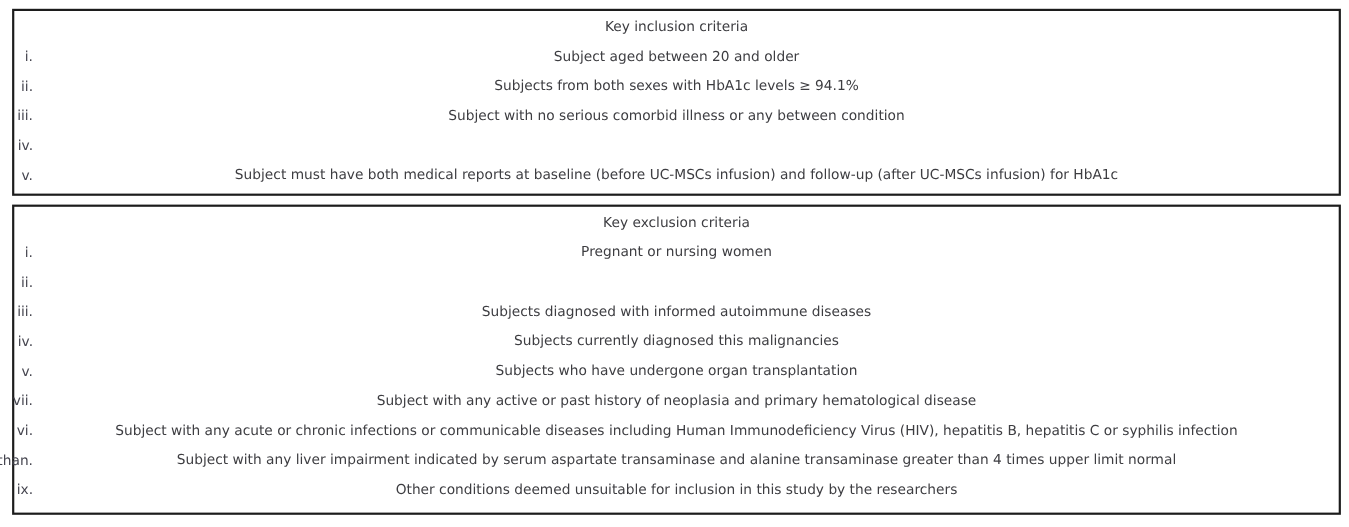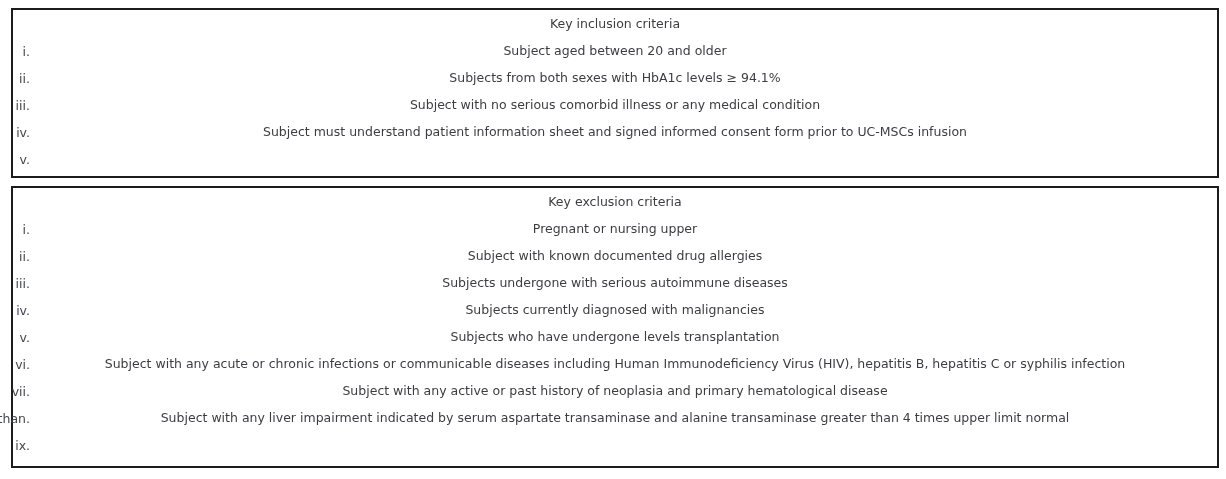--- a/index.html
+++ b/index.html
@@ -66,76 +66,76 @@
     <span class="text">Subject aged between 20 and older</span>
   </div>
 
   <div class="row">
     <span class="num">ii.</span>
     <span class="text">Subjects from both sexes with HbA1c levels ≥ 94.1%</span>
   </div>
 
   <div class="row">
     <span class="num">iii.</span>
-    <span class="text">Subject with no serious comorbid illness or any medical condition</span>
+    <span class="text">Subject with no serious comorbid illness or any between condition</span>
   </div>
 
   <div class="row">
     <span class="num">iv.</span>
-    <span class="text">Subject must understand patient information sheet and signed informed consent form prior to UC-MSCs infusion</span>
   </div>
 
   <div class="row">
     <span class="num">v.</span>
+    <span class="text">Subject must have both medical reports at baseline (before UC-MSCs infusion) and follow-up (after UC-MSCs infusion) for HbA1c</span>
   </div>
 </section>
 
   <section class="criteria-table exclusion">
     <div class="row header">
       <span class="cell">Key exclusion criteria</span>
     </div>
 
   <div class="row">
     <span class="num">i.</span>
-    <span class="text">Pregnant or nursing upper</span>
+    <span class="text">Pregnant or nursing women</span>
   </div>
 
   <div class="row">
     <span class="num">ii.</span>
-    <span class="text">Subject with known documented drug allergies</span>
   </div>
 
   <div class="row">
     <span class="num">iii.</span>
-    <span class="text">Subjects undergone with serious autoimmune diseases</span>
+    <span class="text">Subjects diagnosed with informed autoimmune diseases</span>
   </div>
 
   <div class="row">
     <span class="num">iv.</span>
-    <span class="text">Subjects currently diagnosed with malignancies</span>
+    <span class="text">Subjects currently diagnosed this malignancies</span>
   </div>
 
   <div class="row">
     <span class="num">v.</span>
-    <span class="text">Subjects who have undergone levels transplantation</span>
+    <span class="text">Subjects who have undergone organ transplantation</span>
+  </div>
+
+  <div class="row">
+    <span class="num">vii.</span>
+    <span class="text">Subject with any active or past history of neoplasia and primary hematological disease</span>
   </div>
 
   <div class="row">
     <span class="num">vi.</span>
     <span class="text">Subject with any acute or chronic infections or communicable diseases including Human Immunodeficiency Virus (HIV), hepatitis B, hepatitis C or syphilis infection</span>
-  </div>
-
-  <div class="row">
-    <span class="num">vii.</span>
-    <span class="text">Subject with any active or past history of neoplasia and primary hematological disease</span>
   </div>
 
   <div class="row">
     <span class="num">than.</span>
     <span class="text">Subject with any liver impairment indicated by serum aspartate transaminase and alanine transaminase greater than 4 times upper limit normal</span>
   </div>
 
   <div class="row">
     <span class="num">ix.</span>
+    <span class="text">Other conditions deemed unsuitable for inclusion in this study by the researchers</span>
   </div>
 </section>
 
 </div>
 
 </body></html>

